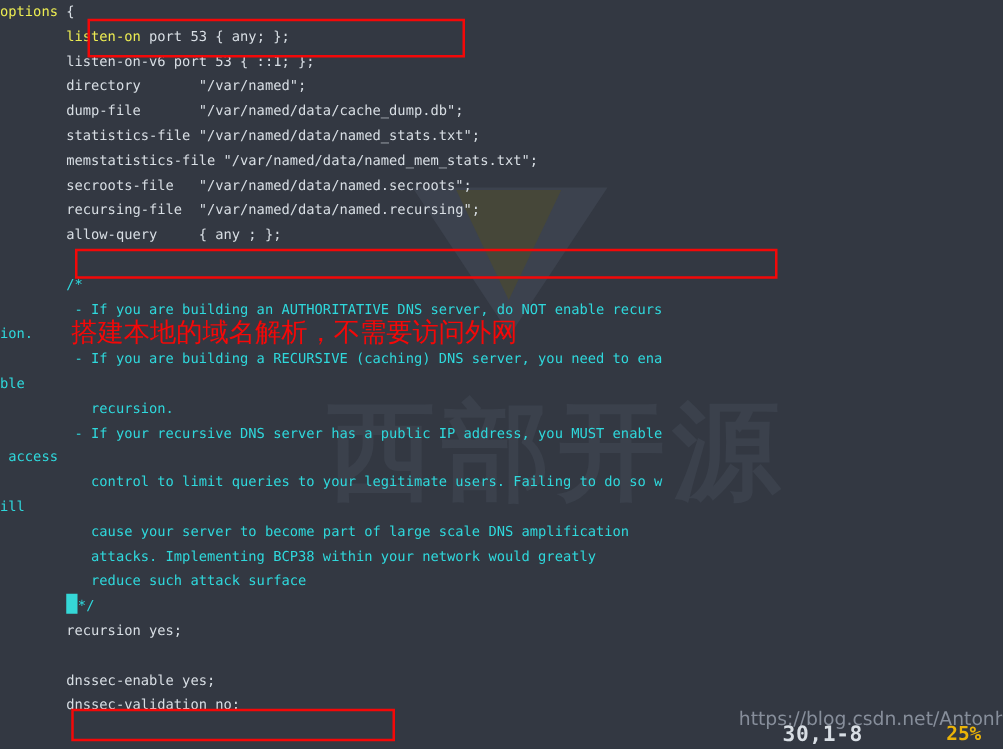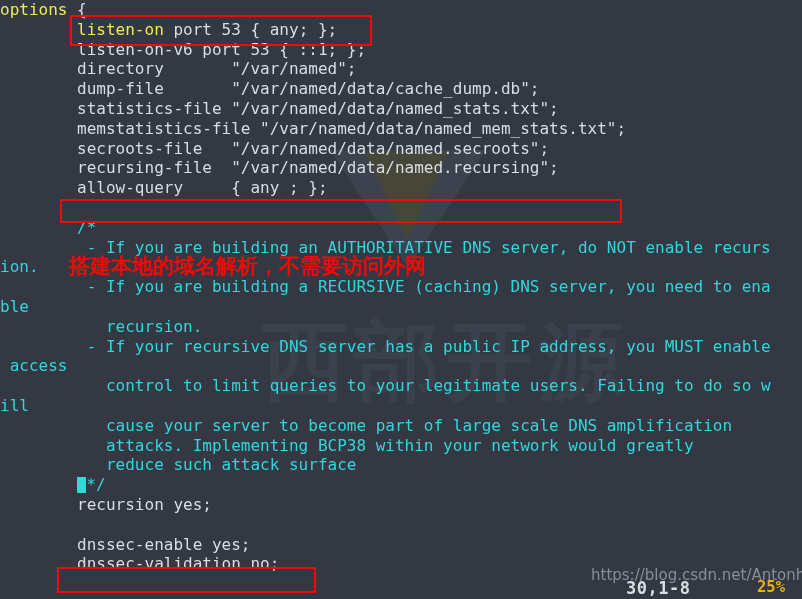--- a/index.html
+++ b/index.html
@@ -57,21 +57,21 @@
     opacity: .75;
   }
 
   
   #term {
     position: absolute;
     left: 0; top: 0;
     width: 802px;
     height: 599px;
     z-index: 2;
-    font-size: 16px;
+    font-size: 11px;
     line-height: 19.8px;
     white-space: pre;
   }
   .line {
     height: 19.8px;
     padding-left: 0px;
     white-space: pre;
   }
   .c-white  { color: #d8dee4; }
   .c-yellow { color: #ecec52; }
@@ -98,25 +98,24 @@
   #redbox-dnssec    { left: 57px;  top: 567px; width: 259px; height: 26px; }
 
   
   #cn-note {
     position: absolute;
     left: 57px;
     top: 252px;
     color: #f40808;
     font-family: "DejaVu Sans", "Liberation Sans", sans-serif;
     font-size: 21px;
-    font-weight: 700;
+    font-weight: 400;
     letter-spacing: 0px;
     white-space: nowrap;
     z-index: 6;
-    margin-left: 12px;
   }
 
   
   #url-watermark {
     position: absolute;
     left: 591px;
     top: 566px;
     color: #8c93a0;
     font-family: "DejaVu Sans", "Liberation Sans", sans-serif;
     font-size: 15px;

